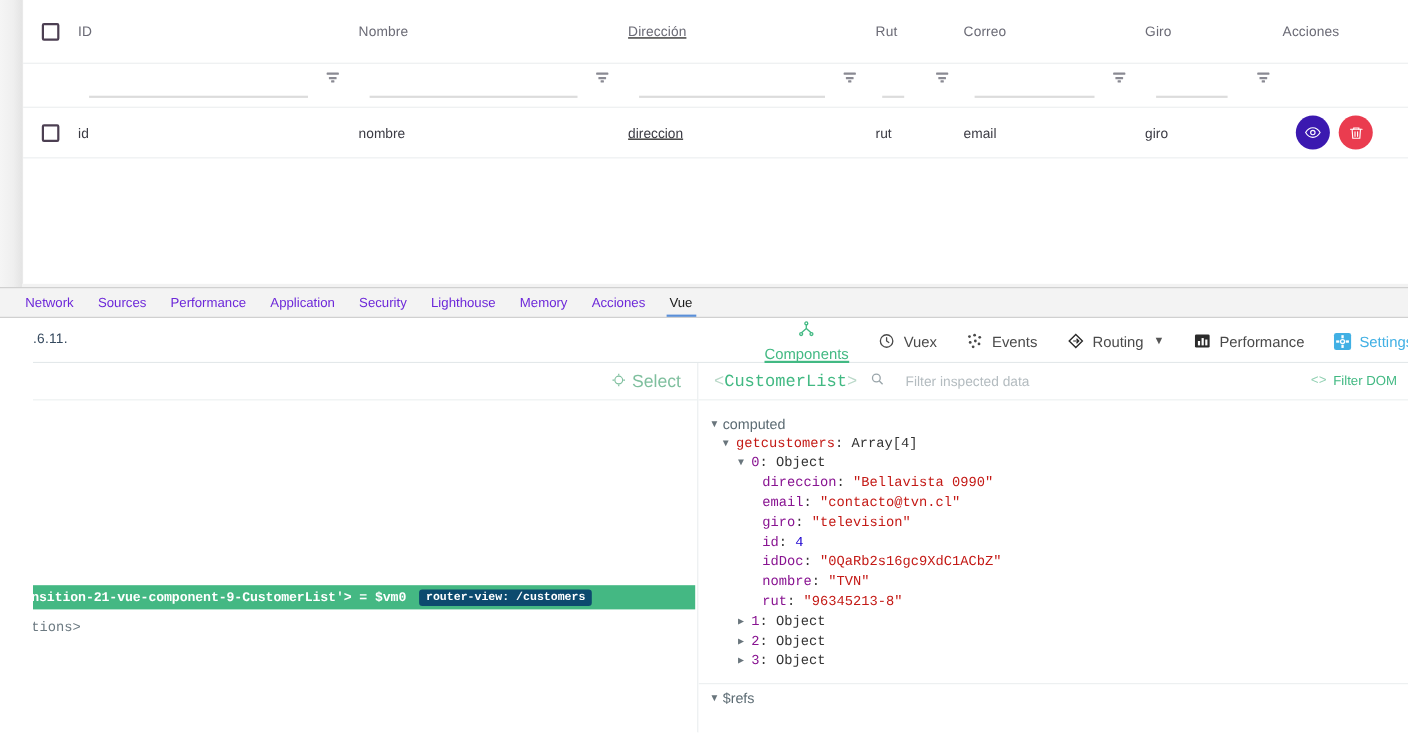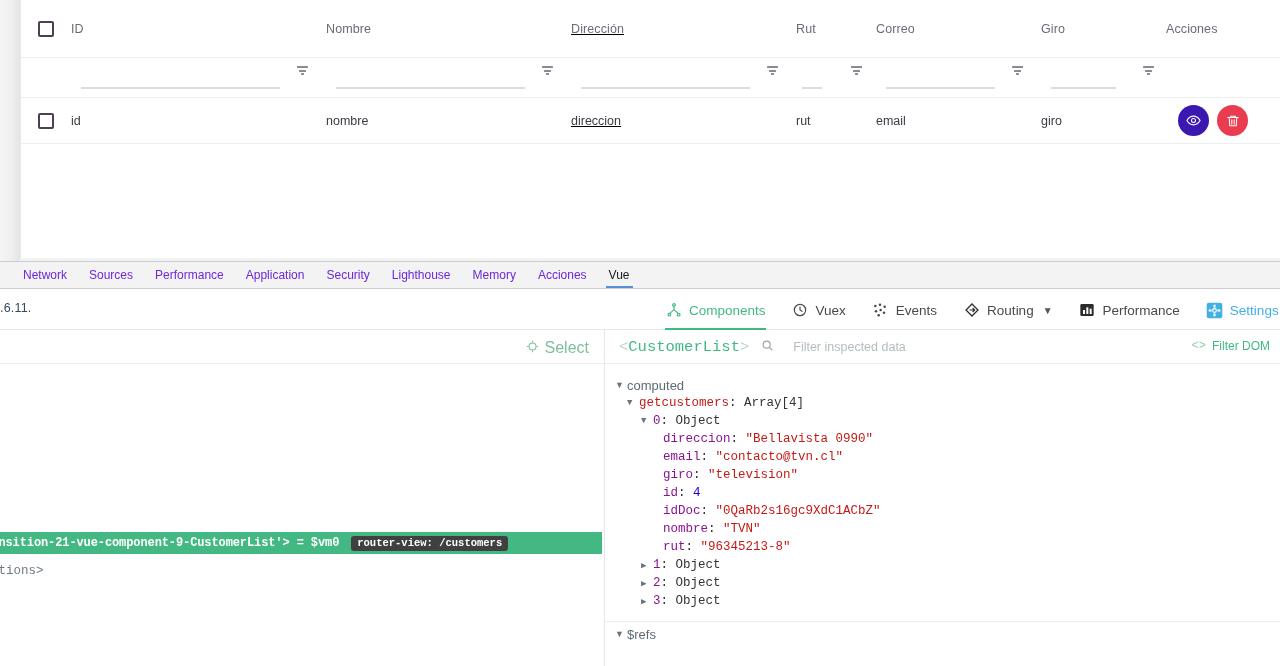--- a/index.html
+++ b/index.html
@@ -120,40 +120,41 @@
   .dt-tab.active { color: #1a1a1a; }
   .dt-tab.active::after {
     content: ""; position: absolute; left: 8px; right: 8px; bottom: 0;
     height: 2px; background: #5a8fd8;
   }
 
   
   .vue-root {
     position: absolute; left: 0; top: 290px; width: 1280px; height: 376px;
     background: #ffffff;
+    padding-left: 30px;
   }
   .vue-topbar {
     position: relative; height: 40px; width: 100%;
     display: flex; align-items: center;
     border-bottom: 1px solid #e3e8ea;
     background: #fff;
   }
   .vue-version {
     position: absolute; left: 0; top: 11px;
     font-size: 12.5px; color: #35495e;
     letter-spacing: .2px;
   }
   .vue-nav { position: absolute; left: 652px; top: 0; height: 40px; display: flex; align-items: center; }
   .vnav-item {
     display: flex; align-items: center; gap: 7px;
     padding: 0 13px; height: 40px;
     font-size: 13.5px; color: #4a4a4a; cursor: pointer;
     position: relative;
   }
-  .vnav-item.active { color: #42b983; }
+  .vnav-item.active { color: #42b983; flex-direction: column; }
   .vnav-item.active::after {
     content: ""; position: absolute; left: 13px; right: 13px; bottom: 0;
     height: 2px; background: #42b983;
   }
   .vnav-item.settings { color: #41b0e4; }
   .vnav-icon { display: flex; align-items: center; justify-content: center; width: 17px; height: 17px; }
   .vnav-chev { margin-left: 2px; font-size: 10px; color: #555; }
 
   .vue-body { position: relative; height: 336px; display: flex; }
   .vue-left {
@@ -211,21 +212,21 @@
     display: flex; align-items: center;
     padding-left: 10px;
     white-space: nowrap;
   }
   .tree-sel-text {
     font-size: 12px; color: #ffffff; font-weight: bold;
     letter-spacing: -.1px;
   }
   .router-badge {
     margin-left: 12px;
-    background: #404040; color: #fff;
+    background: #0c4a6e; color: #fff;
     font-size: 10.5px; font-weight: bold;
     padding: 1.5px 6px; border-radius: 3px;
   }
   .tree-child {
     position: absolute; left: -9px; top: 200px;
     font-size: 12.5px; color: #6c7a82;
     white-space: nowrap;
   }
 
   

